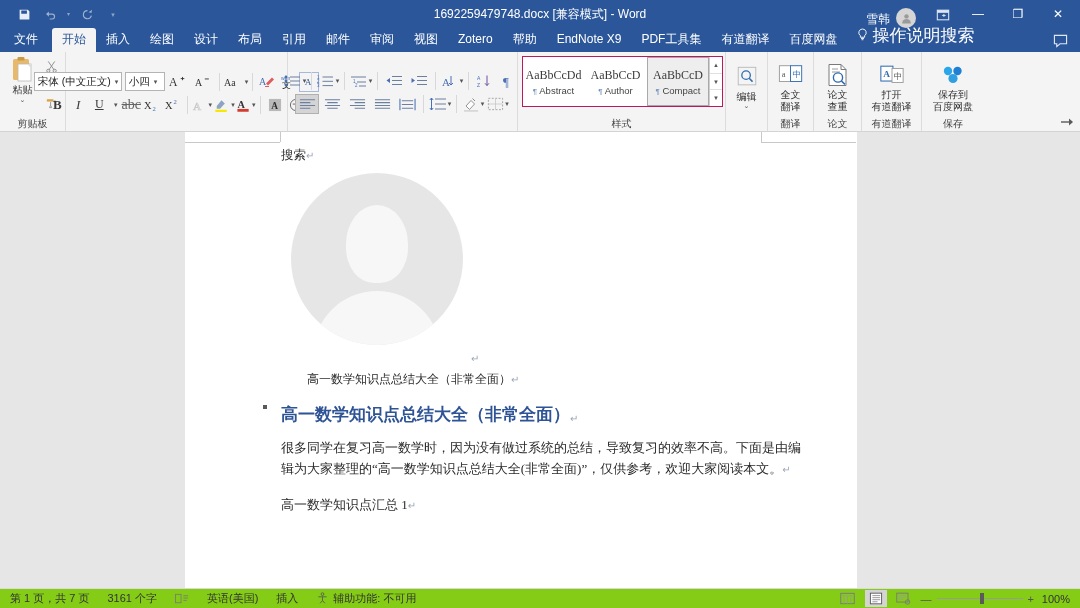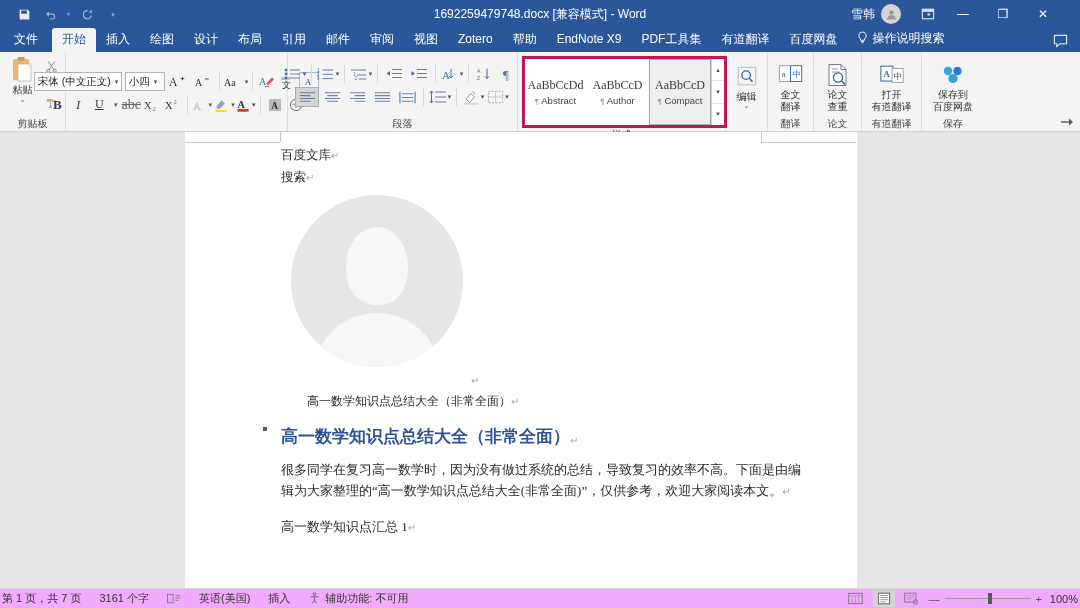--- a/index.html
+++ b/index.html
@@ -21,21 +21,21 @@
     width: 24px; height: 22px; display: flex; align-items: center; justify-content: center;
     color: #dfe6f2; font-size: 12px; line-height: 1;
   }
   .qat-btn.dim { color: #8da3c6; }
   .qat-btn svg { display: block; }
   .title-center {
     position: absolute; left: 0; right: 0; text-align: center;
     font-size: 12px; color: #ffffff; pointer-events: none;
     white-space: nowrap;
   }
-  .title-right { margin-left: auto; display: flex; align-items: center; padding-right: 17px; }
+  .title-right { margin-left: auto; display: flex; align-items: flex-end; padding-right: 2px; }
   .user-name { font-size: 12px; color: #fff; margin-right: 6px; }
   .avatar-sm {
     width: 20px; height: 20px; border-radius: 50%; background: #d5d5d5;
     display: flex; align-items: center; justify-content: center; margin-right: 12px;
     color: #8b8b8b;
   }
   .ribbon-display-btn {
     width: 30px; height: 26px; display: flex; align-items: center; justify-content: center;
     color: #e8eef7;
   }
@@ -48,21 +48,21 @@
   .tabbar {
     height: 24px; background: #2b579a; display: flex; align-items: flex-end;
     flex: 0 0 24px; position: relative;
   }
   .tab {
     font-size: 12px; color: #ffffff; padding: 3px 10px 5px 10px;
     white-space: nowrap; line-height: 16px;
   }
   .tab.file { padding-left: 14px; padding-right: 14px; }
   .tab.active { background: #f4f4f4; color: #2b579a; border-radius: 3px 3px 0 0; }
-  .tellme { display: flex; align-items: center; gap: 4px; padding: 3px 8px 5px 10px; color: #fff; font-size: 12px; }
+  .tellme { display: flex; align-items: center; gap: 4px; padding: 3px 8px 5px 10px; color: #fff; font-size: 17px; }
   .tabbar-right { margin-left: auto; display: flex; align-items: center; padding-right: 12px; }
   .comment-ico { color: #ffffff; }
 
   
   .ribbon {
     background: #f4f4f4; flex: 0 0 80px; height: 80px;
     display: flex; align-items: stretch; border-bottom: 1px solid #d4d4d4;
     position: relative;
   }
   .group {
@@ -111,21 +111,21 @@
   .sep { width: 1px; height: 18px; background: #d8d8d8; margin: 0 3px; }
 
   
   .g-para { width: 230px; }
   .g-para .group-body { flex-direction: column; justify-content: center; gap: 3px; }
 
   
   .g-styles { width: 208px; }
   .g-styles .group-body { padding-top: 2px; align-items: flex-start; }
   .style-gallery {
-    display: flex; border: 3px solid #be185d; background: #fff; height: 72px;
+    display: flex; border: 1px solid #be185d; background: #fff; height: 51px;
   }
   .style-item {
     width: 62px; display: flex; flex-direction: column; align-items: center; justify-content: center;
     gap: 2px; border-right: 1px solid transparent;
   }
   .style-item.sel { border: 1px solid #a9a9a9; background: #eeeeee; }
   .style-preview { font-family: "Liberation Serif", serif; font-size: 12px; color: #3a3a3a; white-space: nowrap; overflow: hidden; }
   .style-name { font-size: 9.5px; color: #444; white-space: nowrap; }
   .style-name .pmk { color: #6f8fbe; font-size: 8px; }
   .gallery-scroll { width: 13px; display: flex; flex-direction: column; border-left: 1px solid #cfcfcf; }
@@ -188,22 +188,22 @@
   .bullet-mark {
     position: absolute; left: -18px; top: 2px; width: 4px; height: 4px; background: #5a5a5a;
   }
   .h1 {
     color: #2f5496; font-weight: bold; font-size: 17px; line-height: 24px;
   }
   .body-p { font-size: 13px; line-height: 21px; color: #2b2b2b; margin-bottom: 14px; }
 
   
   .statusbar {
-    flex: 0 0 20px; height: 20px; background: #f0abfc; border-top: 1px solid #dadada;
-    display: flex; align-items: center; font-size: 11px; color: #333; padding: 0 2px;
+    flex: 0 0 20px; height: 20px; background: #84cc16; border-top: 1px solid #dadada;
+    display: flex; align-items: center; font-size: 11px; color: #333; padding: 0 10px;
   }
   .sb-item { display: flex; align-items: center; gap: 4px; margin-right: 18px; white-space: nowrap; }
   .sb-right { margin-left: auto; display: flex; align-items: center; gap: 6px; }
   .view-btn { width: 22px; height: 17px; display: flex; align-items: center; justify-content: center; color: #5a5a5a; }
   .view-btn.sel { background: #d4d4d4; }
   .zoom-slider { display: flex; align-items: center; gap: 5px; color: #555; }
   .track { width: 86px; height: 1px; background: #9a9a9a; position: relative; }
   .thumb { position: absolute; left: 50%; top: -5px; width: 4px; height: 11px; background: #5a5a5a; }
   .zoom-pct { font-size: 11px; color: #333; min-width: 30px; text-align: right; }
 </style>
@@ -565,21 +565,20 @@
           </span>
           <span class="ico w24">
             <svg width="17" height="14" viewBox="0 0 18 14">
                 <rect x="1.5" y="1" width="15" height="12" fill="none" stroke="#9a9a9a" stroke-width="0.9" stroke-dasharray="2 1.6"></rect>
                 <path d="M9 1v12M1.5 7h15" stroke="#c4c4c4" stroke-width="0.8"></path>
               </svg>
             <span class="car">▾</span>
           </span>
         </div>
       </div>
-      <div class="group-label">段落</div>
     </div>
 
     <div class="group g-styles">
       <div class="group-body">
         <div class="style-gallery">
           <div class="style-item">
             <span class="style-preview">AaBbCcDd</span>
             <span class="style-name"><span class="pmk">¶</span> <span>Abstract</span></span>
           </div>
           <div class="style-item">
@@ -699,23 +698,20 @@
 
   <div class="docarea">
     <div class="page">
       <div class="mm-tl-v margin-mark"></div>
       <div class="mm-tl-h margin-mark"></div>
       <div class="mm-tr-v margin-mark"></div>
       <div class="mm-tr-h margin-mark"></div>
 
       <div class="doc-content">
         <div class="p">
-          <span>百度文库</span><span class="pm">↵</span>
-        </div>
-        <div class="p">
           <span>搜索</span><span class="pm">↵</span>
         </div>
 
         <div class="avatar-big">
           <div class="av-head"></div>
           <div class="av-body"></div>
         </div>
         <div class="p" style="margin:0 0 2px 0;text-align:left;padding-left:190px;">
           <span class="pm">↵</span>
         </div>

